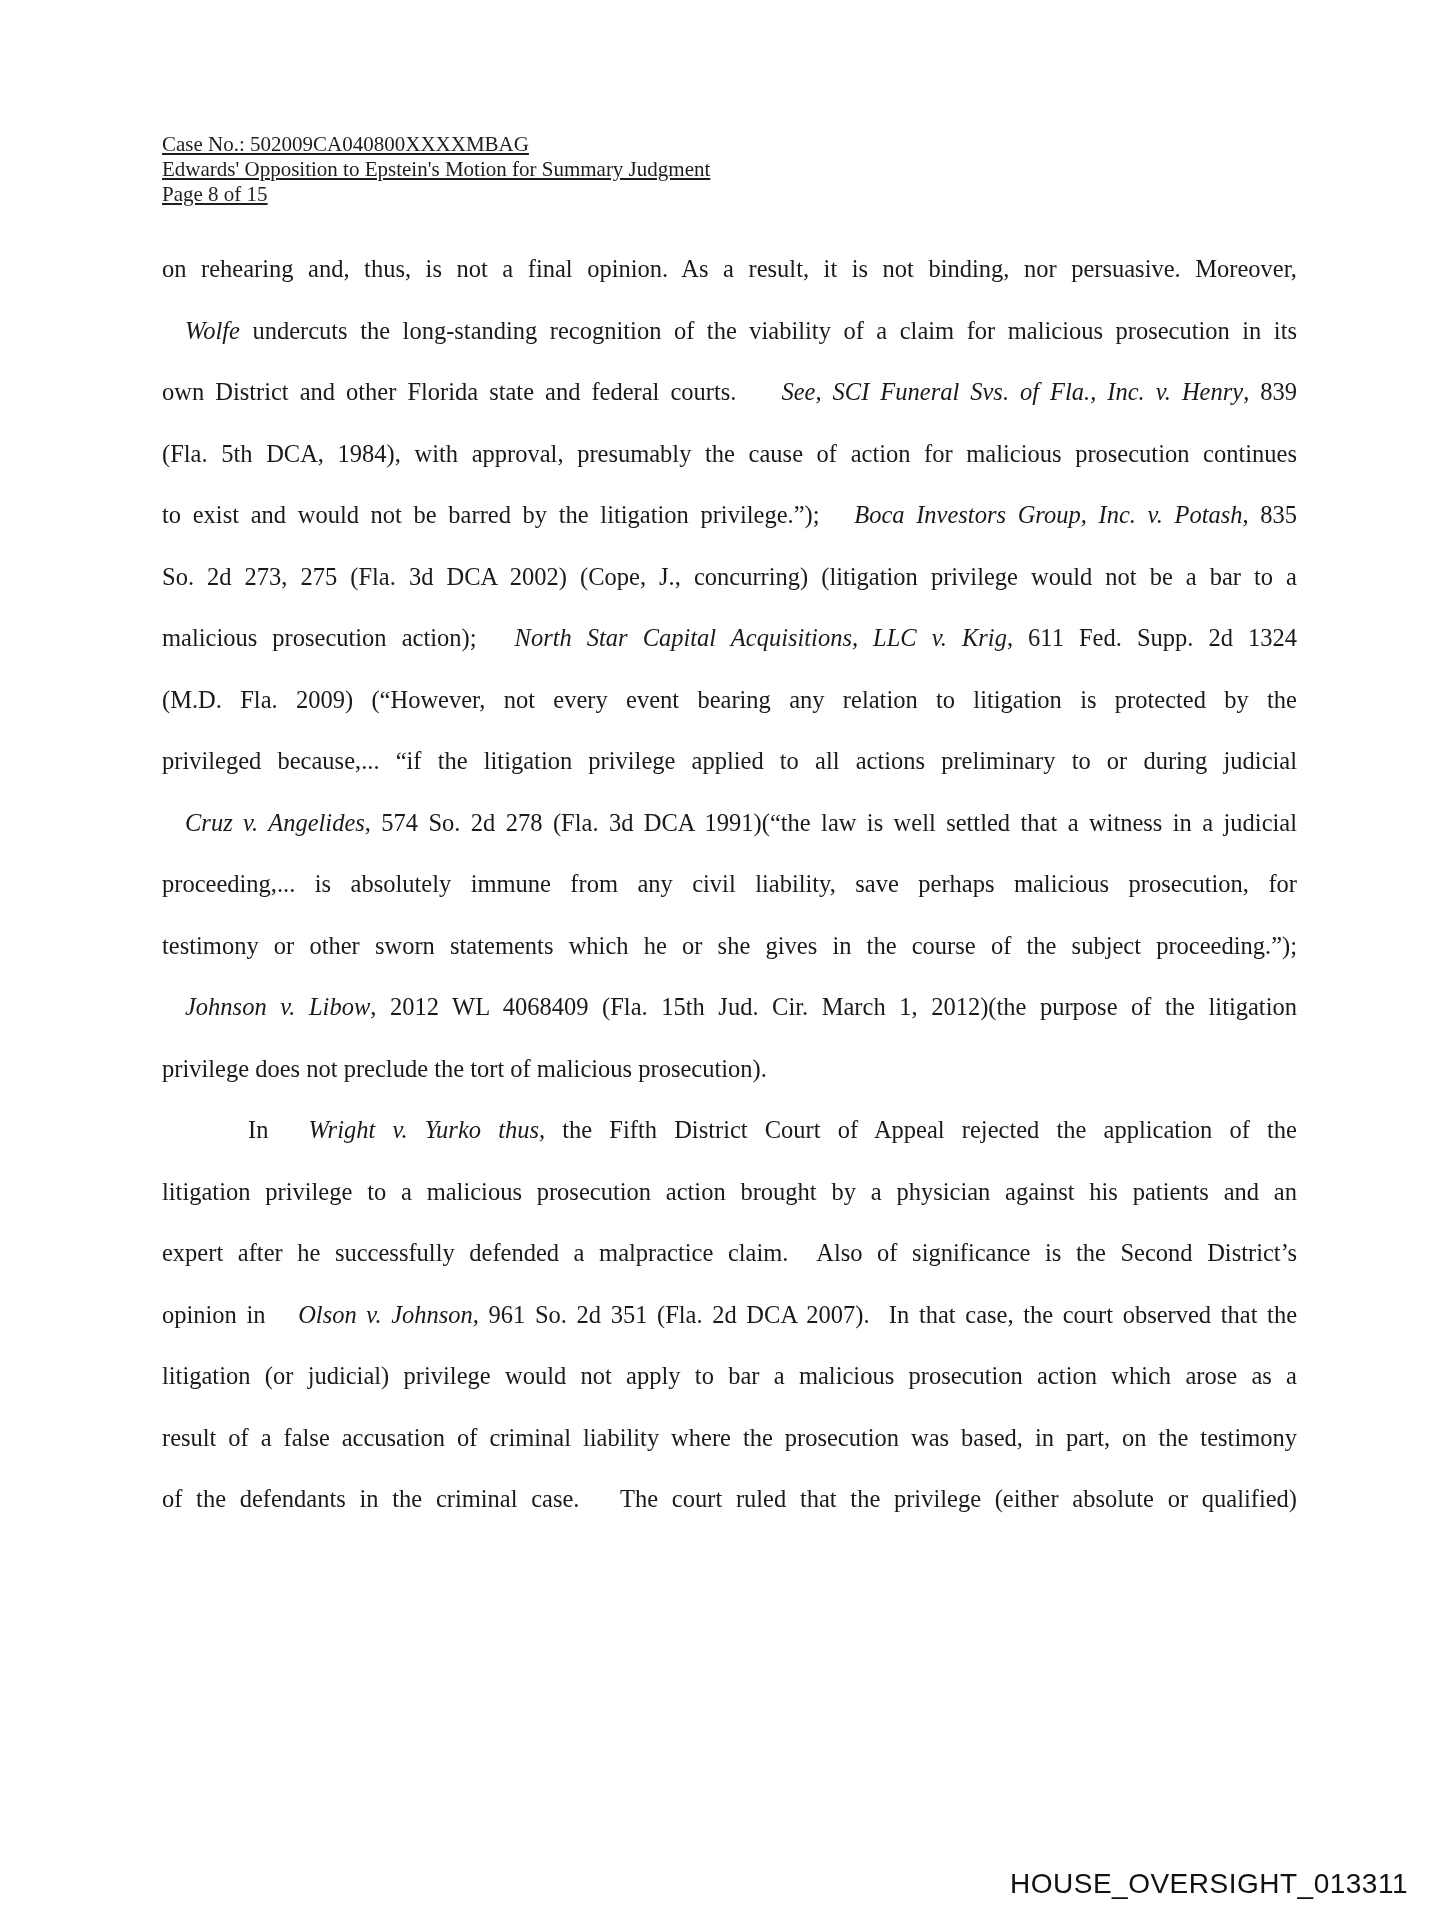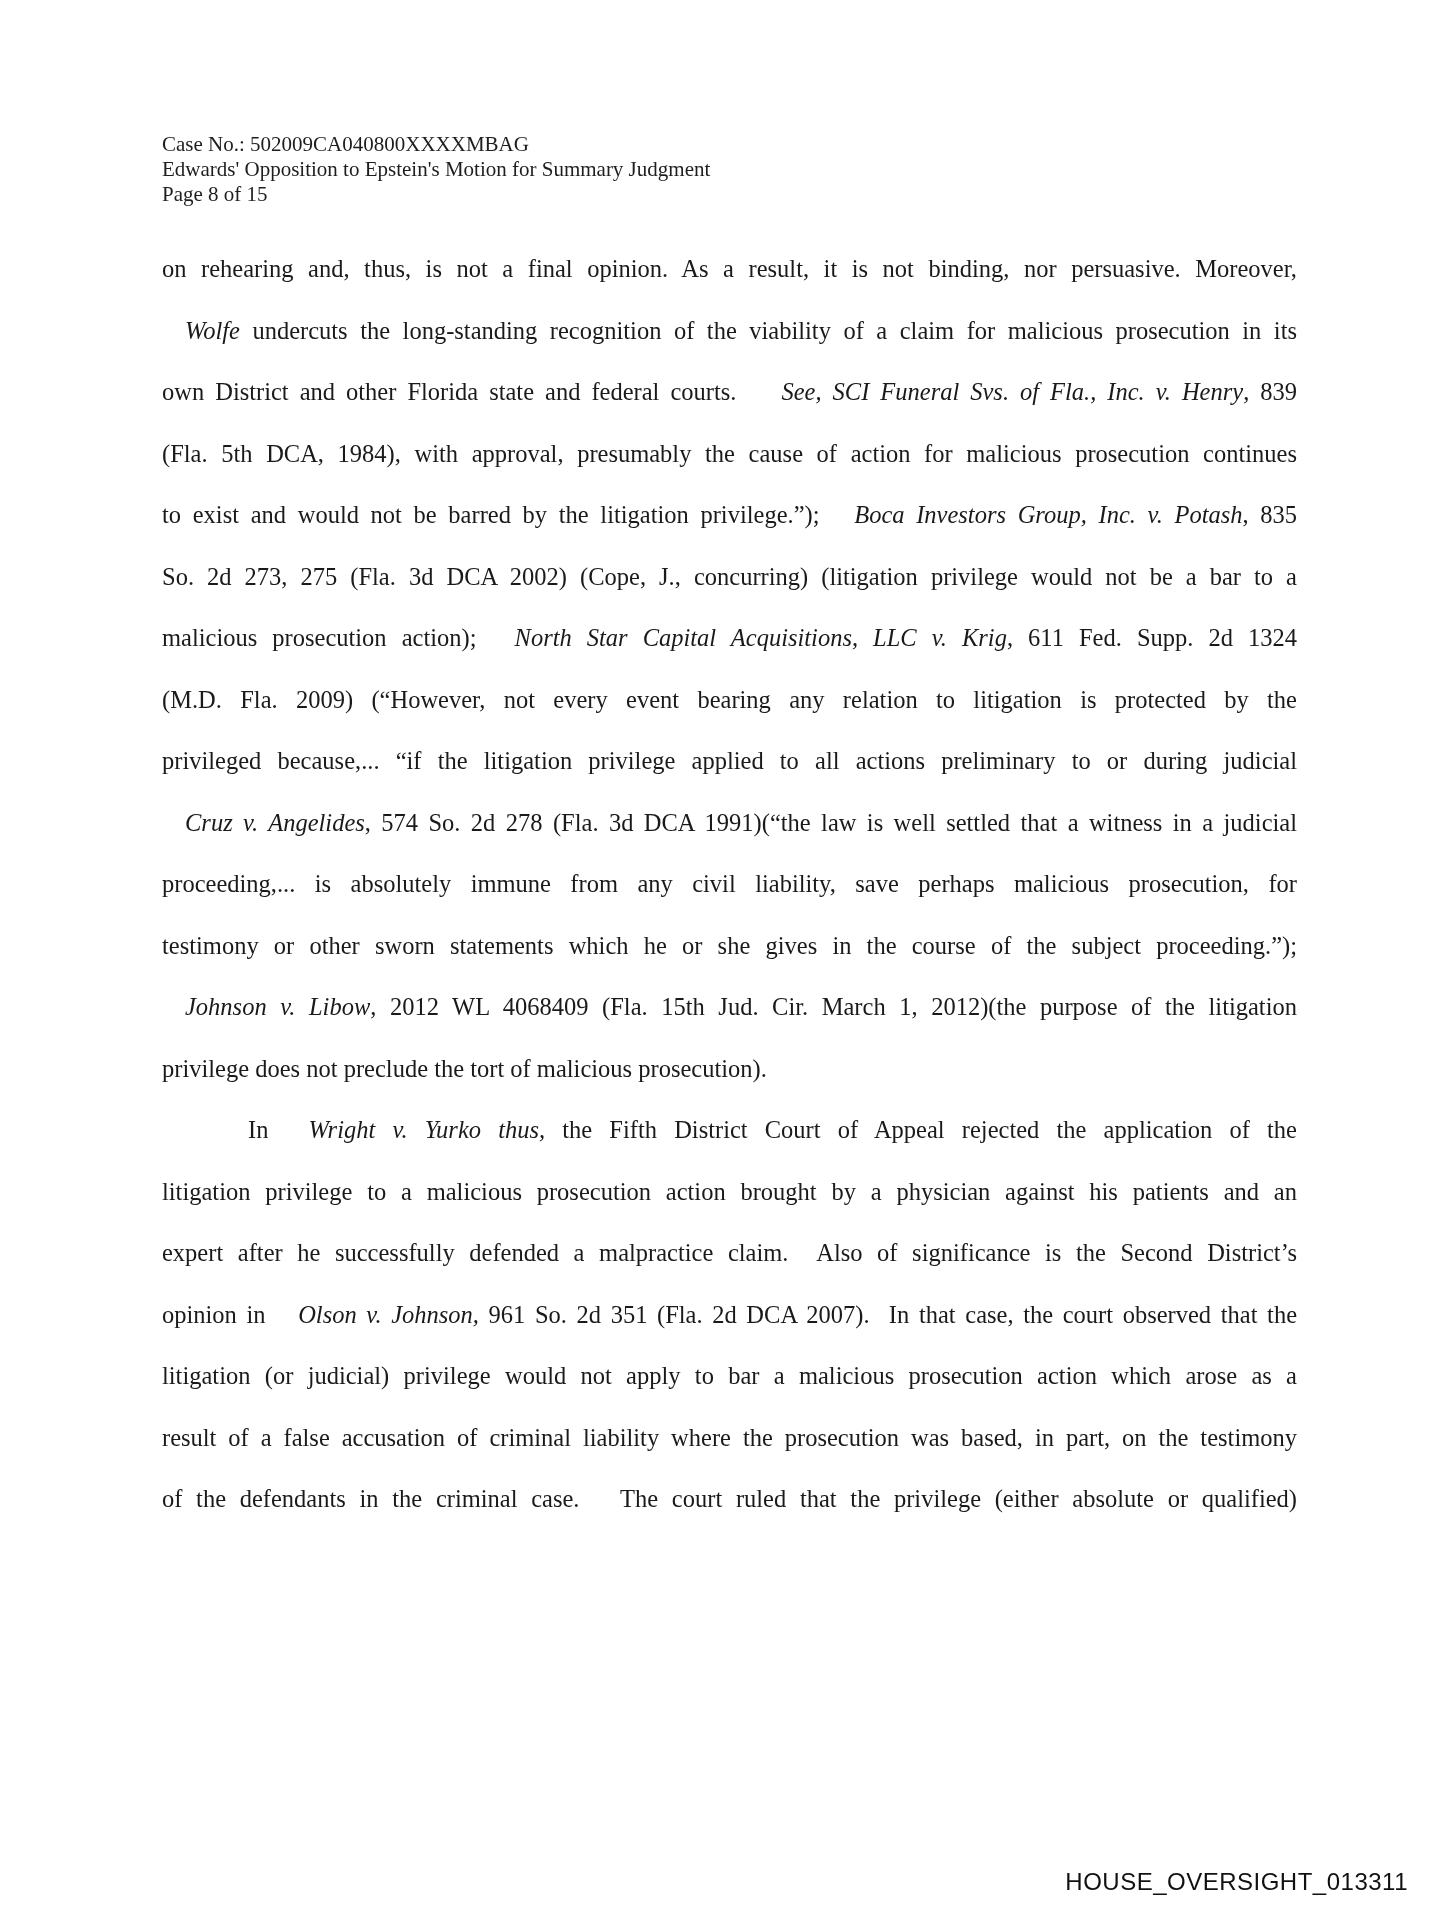--- a/index.html
+++ b/index.html
@@ -22,20 +22,21 @@
       height: 1920px;
       background: #ffffff;
     }
     .header {
       position: absolute;
       left: 162px;
       top: 132px;
       font-size: 21px;
       line-height: 25px;
       color: #1e1e1e;
+      text-decoration: underline;
     }
     .header div { white-space: nowrap; }
     .body-text {
       position: absolute;
       left: 162px;
       top: 238px;
       width: 1135px;
       font-size: 24.5px;
       color: #1a1a1a;
       font-family: Liberation Serif, serif;
@@ -54,21 +55,21 @@
     .line.indent {
       padding-left: 86px;
     }
     .line span { white-space: pre; }
     .i { font-style: italic; margin-left: 23px; }
     .footer-stamp {
       position: absolute;
       right: 45px;
       top: 1868px;
       font-family: "Liberation Sans", "DejaVu Sans", sans-serif;
-      font-size: 24px;
+      font-size: 28px;
       letter-spacing: 0.5px;
       color: #111111;
     }
   </style>
 </head>
 <body>
 
 <div class="page">
 
   <div class="header">

